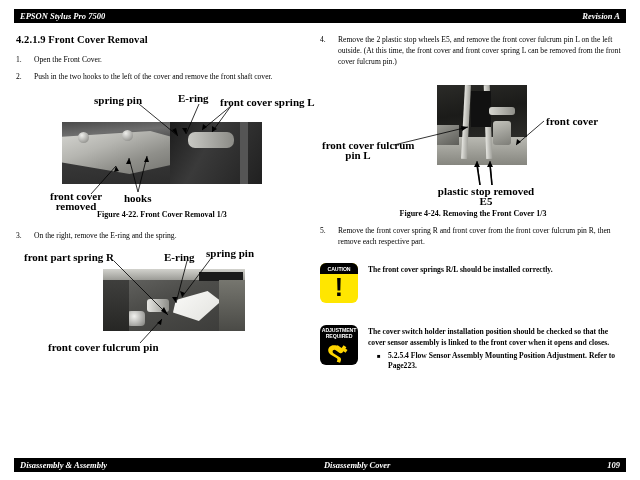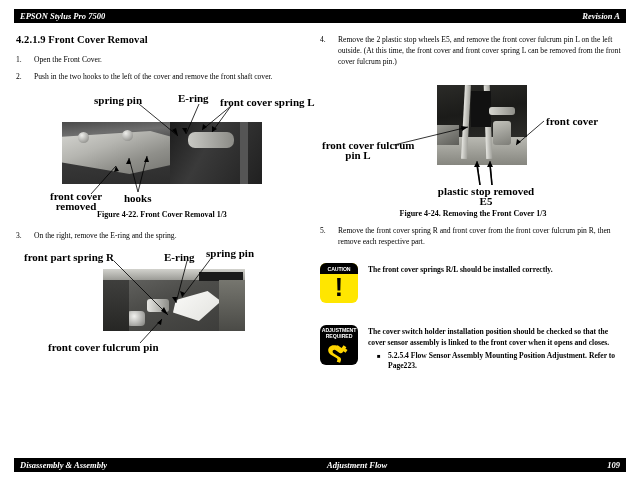--- a/index.html
+++ b/index.html
@@ -358,15 +358,15 @@
       <div class="notice-bullet">
         <span class="bsq">■</span>
         <span>5.2.5.4  Flow Sensor Assembly Mounting Position Adjustment. Refer to Page223.</span>
       </div>
     </div>
   </div>
 </div>
 
 <div class="rule-bar" id="page-footer">
   <span class="bar-left">Disassembly &amp; Assembly</span>
-  <span class="bar-center">Adjustment Flow</span>
+  <span class="bar-center">Disassembly Cover</span>
   <span class="bar-right">109</span>
 </div>
 
 </body></html>

